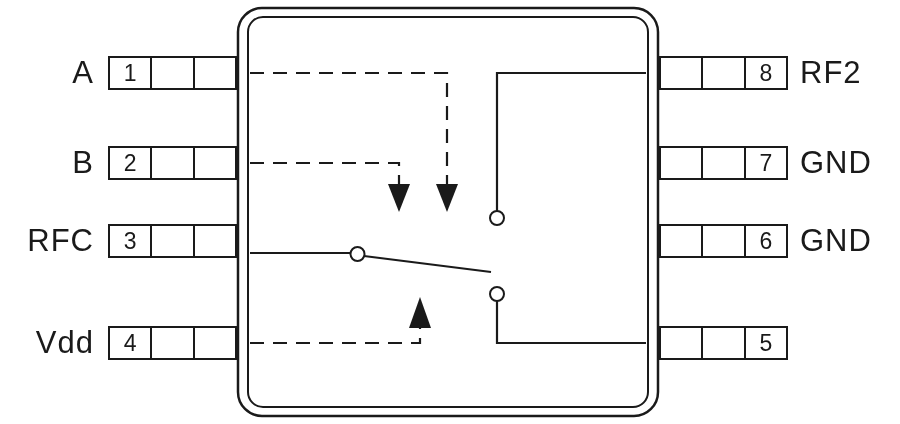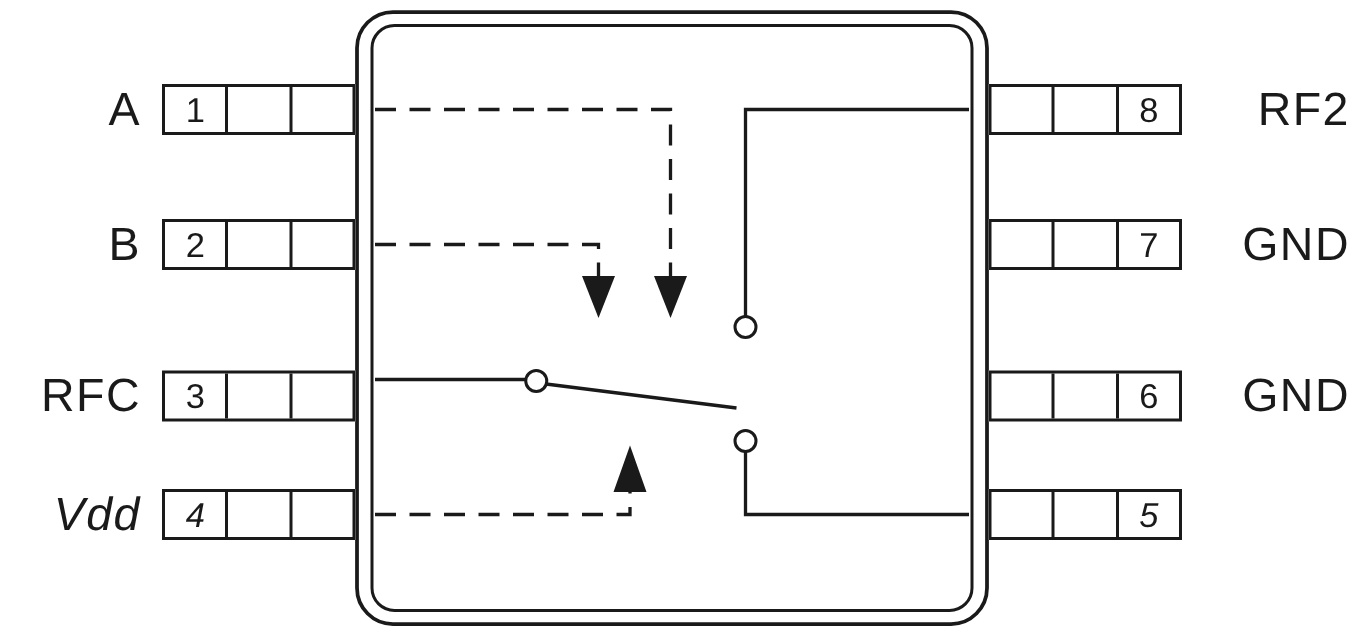--- a/index.html
+++ b/index.html
@@ -17,43 +17,43 @@
   .lbl{
     position:absolute;
     height:34px;
     line-height:34px;
     font-size:31px;
     color:#1a1a1a;
     letter-spacing:1px;
     white-space:nowrap;
   }
   .lbl-left{ left:0; width:94px; text-align:right; }
-  .lbl-right{ left:800px; width:100px; text-align:right; }
+  .lbl-right{ left:800px; width:100px; text-align:left; }
   .strip{
     position:absolute;
     width:129px;
     height:34px;
     border:2px solid #1a1a1a;
     display:flex;
     background:#ffffff;
   }
   .strip-left{ left:108px; }
   .strip-right{ left:659px; }
   .cell{ flex:1; border-right:2px solid #1a1a1a; }
   .cell:last-child{ border-right:none; }
   .cell.num{
     display:flex;
     align-items:center;
     justify-content:center;
     font-size:23px;
   }
   .row0{ top:56px; }
   .row1{ top:146px; }
-  .row2{ top:247px; }
-  .row3{ top:326px;font-style:italic; }
+  .row2{ top:224px; }
+  .row3{ top:326px; }
 </style>
 </head>
 <body>
 
 <div class="canvas">
 
   <svg class="schematic" width="900" height="424" viewBox="0 0 900 424">
 
     <rect x="238" y="8" width="420" height="408" rx="24" ry="24" fill="none" stroke="#1a1a1a" stroke-width="2.5"></rect>
     <rect x="248" y="17" width="400" height="390" rx="15" ry="15" fill="none" stroke="#1a1a1a" stroke-width="2"></rect>

